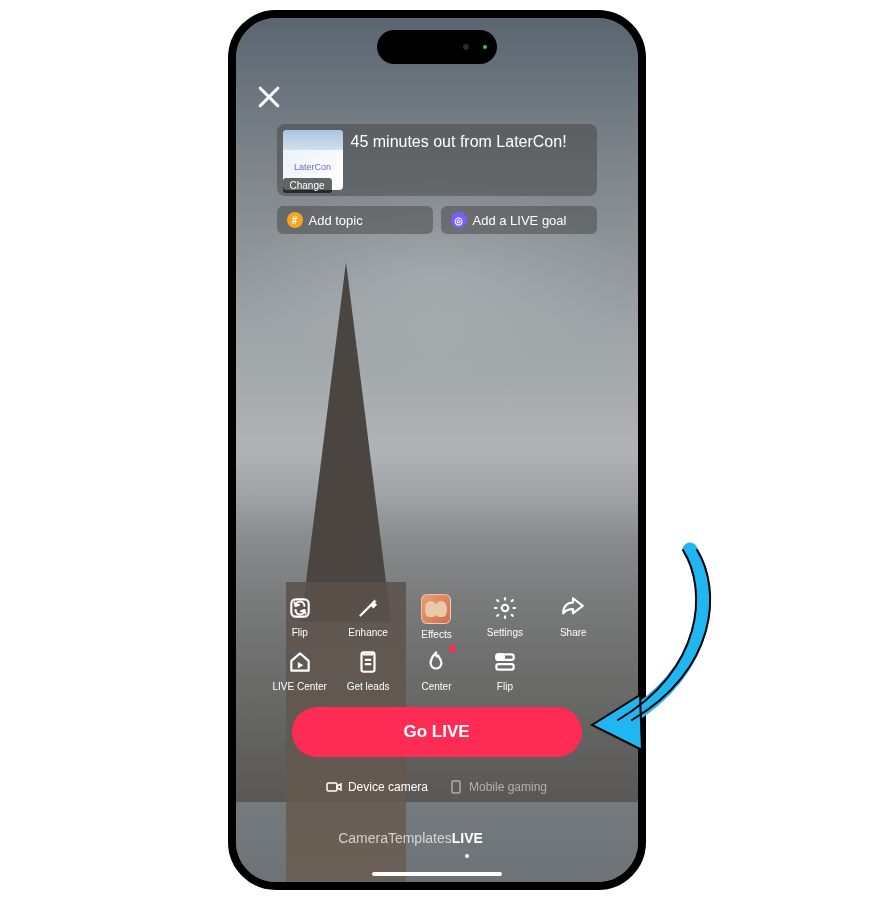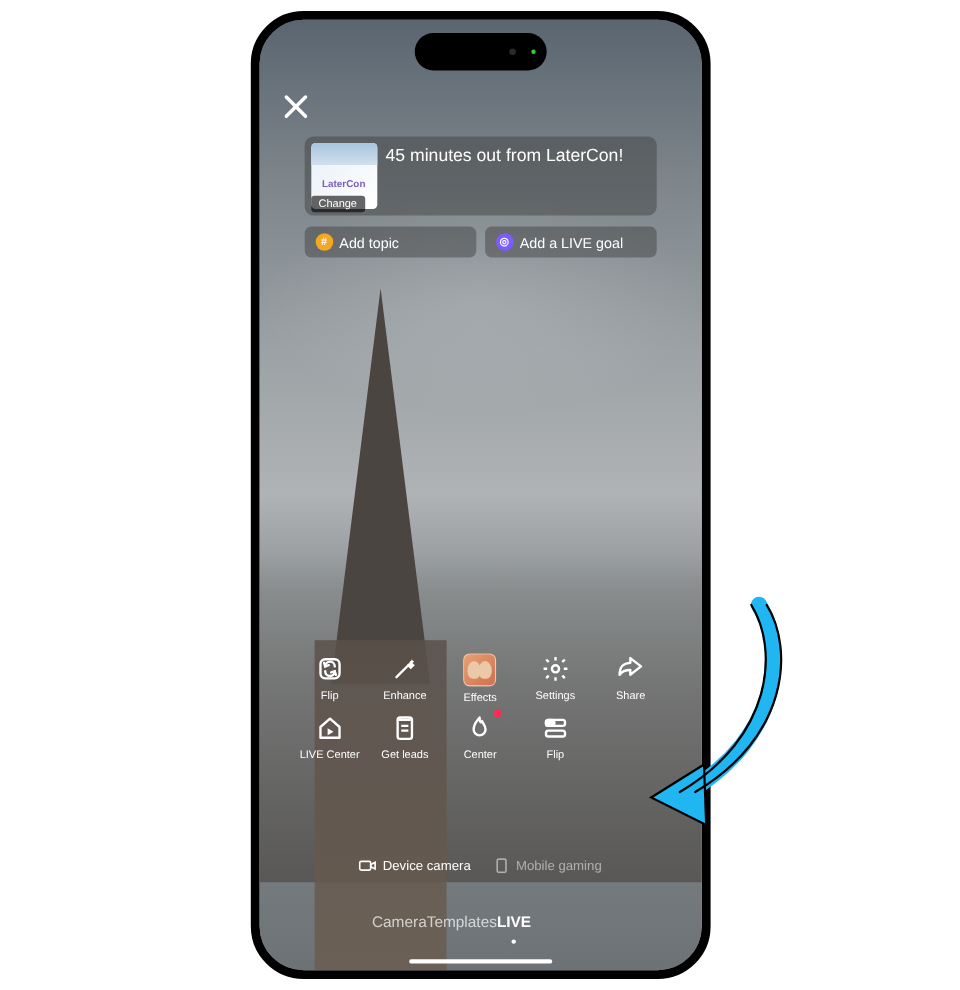--- a/index.html
+++ b/index.html
@@ -152,21 +152,21 @@
       border-radius: 4px;
       position: relative;
       display: flex;
       align-items: center;
       justify-content: center;
       flex-direction: column;
     }
     .thumb-logo {
       font-size: 9px;
       color: #7a5fbd;
-      font-weight: 700;
+      font-weight: 400;
       margin-top: 14px;
     }
     .thumb-top {
       position: absolute;
       top: 0; left: 0; right: 0;
       height: 20px;
       background: linear-gradient(180deg, #a8c5e0, #d0e0ed);
       border-radius: 4px 4px 0 0;
     }
     .title-text {
@@ -475,20 +475,21 @@
         <svg viewBox="0 0 24 24" width="26" height="26" fill="none" stroke="#fff" stroke-width="2">
             <rect x="4" y="5" width="16" height="5" rx="2"></rect>
             <rect x="4" y="14" width="16" height="5" rx="2"></rect>
             <rect x="4" y="5" width="7" height="5" rx="2" fill="#fff"></rect>
           </svg>
       </div>
       <div class="tool-label">Flip</div>
     </div>
   </div>
 
+  <button class="go-live-btn">Go LIVE</button>
 
   <div class="source-row">
     <div class="source-item">
       <svg width="16" height="14" viewBox="0 0 16 14" fill="none" stroke="#fff" stroke-width="1.5">
           <rect x="1" y="3" width="10" height="8" rx="1.5"></rect>
           <path d="M11 6 l4 -2 v6 l-4 -2z"></path>
         </svg>
       <span>Device camera</span>
     </div>
     <div class="source-item dim">

